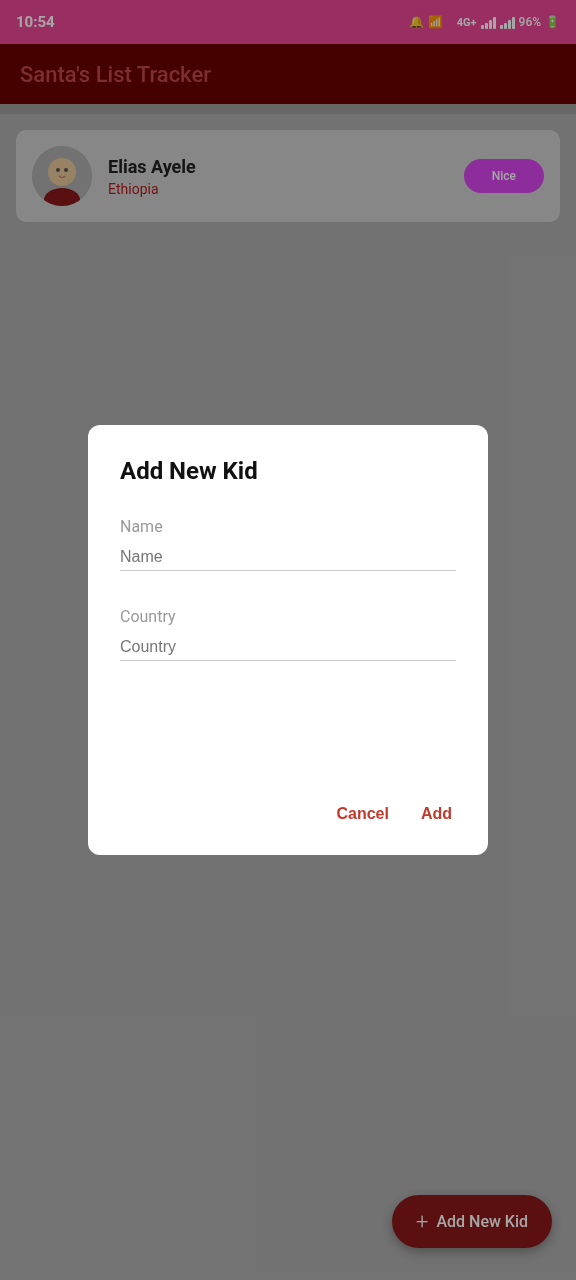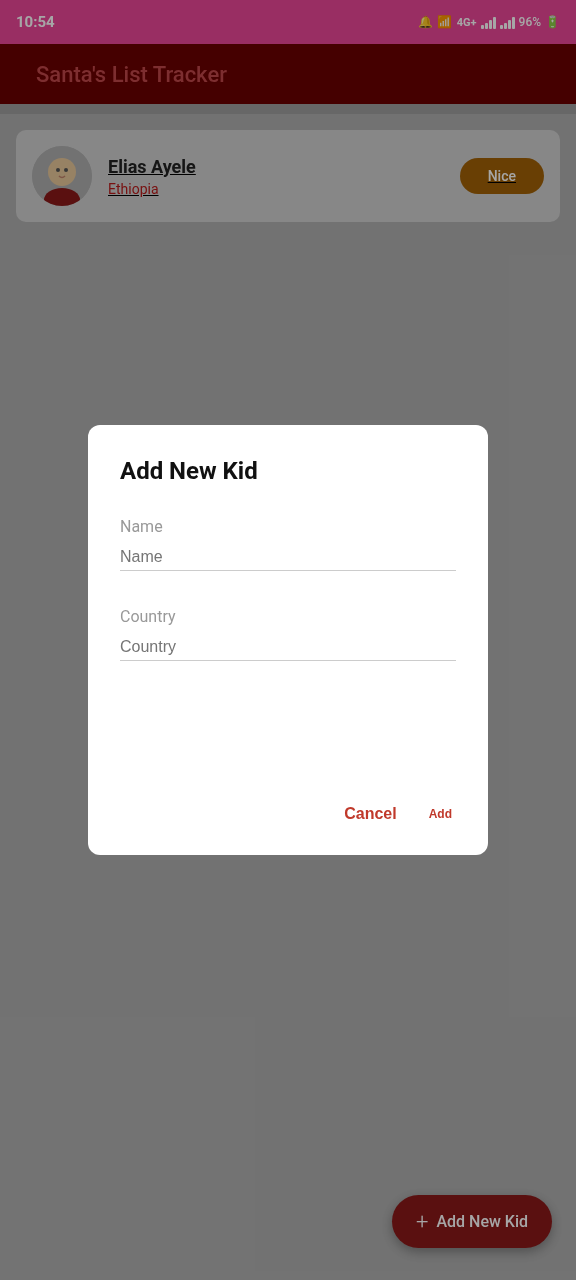--- a/index.html
+++ b/index.html
@@ -53,21 +53,21 @@
       border-radius: 1px;
     }
 
     
     .app-header {
       width: 100%;
       height: 60px;
       background: #6b0000;
       display: flex;
       align-items: center;
-      padding: 0 36px;
+      padding: 0 20px;
     }
 
     .app-title {
       color: #c0474a;
       font-size: 22px;
       font-weight: 500;
     }
 
     
     .main-content {
@@ -83,21 +83,20 @@
 
     
     .kid-card {
       background: #d0d0d0;
       border-radius: 10px;
       padding: 16px;
       display: flex;
       align-items: center;
       gap: 16px;
       margin-bottom: 20px;
-      text-decoration: underline;
     }
 
     .avatar {
       width: 60px;
       height: 60px;
       border-radius: 50%;
       background: #b0b0b0;
       overflow: hidden;
       display: flex;
       align-items: center;
@@ -115,25 +114,25 @@
       color: #222;
     }
 
     .kid-country {
       font-size: 14px;
       color: #b91c1c;
       margin-top: 4px;
     }
 
     .nice-badge {
-      background: #a16207;
+      background: #d946ef;
       color: white;
       border-radius: 25px;
       padding: 10px 28px;
-      font-size: 14px;
+      font-size: 12px;
       font-weight: 500;
     }
 
     
     .overlay {
       position: absolute;
       top: 0;
       left: 0;
       width: 100%;
       height: 100%;
@@ -201,21 +200,21 @@
       font-size: 16px;
       font-weight: bold;
       cursor: pointer;
       padding: 8px 4px;
     }
 
     .btn-add {
       background: none;
       border: none;
       color: #c0392b;
-      font-size: 12px;
+      font-size: 16px;
       font-weight: bold;
       cursor: pointer;
       padding: 8px 4px;
     }
 
     
     .fab {
       position: absolute;
       bottom: 32px;
       right: 24px;
@@ -239,21 +238,21 @@
     }
   </style>
 </head>
 <body>
 
 <div class="status-bar">
   <span class="status-bar-left">10:54</span>
   <div class="status-bar-right">
     <span>🔔</span>
     <span>📶</span>
-    <span style="font-size:11px;font-weight:bold;">4G+</span>
+    <span style="font-size:11px;font-weight:bold;margin-left:9px;">4G+</span>
     <span class="signal-icon">
       <span class="signal-bar" style="height:4px;"></span>
       <span class="signal-bar" style="height:6px;"></span>
       <span class="signal-bar" style="height:9px;"></span>
       <span class="signal-bar" style="height:12px;"></span>
     </span>
     <span class="signal-icon">
       <span class="signal-bar" style="height:4px;"></span>
       <span class="signal-bar" style="height:6px;"></span>
       <span class="signal-bar" style="height:9px;"></span>

